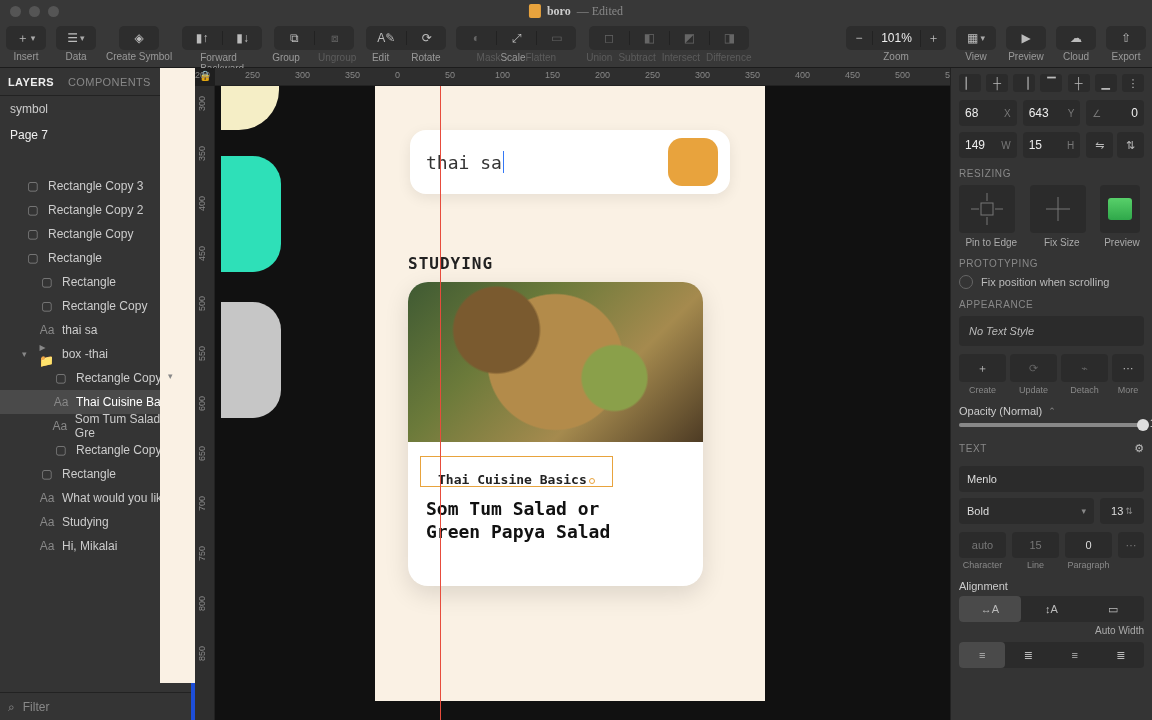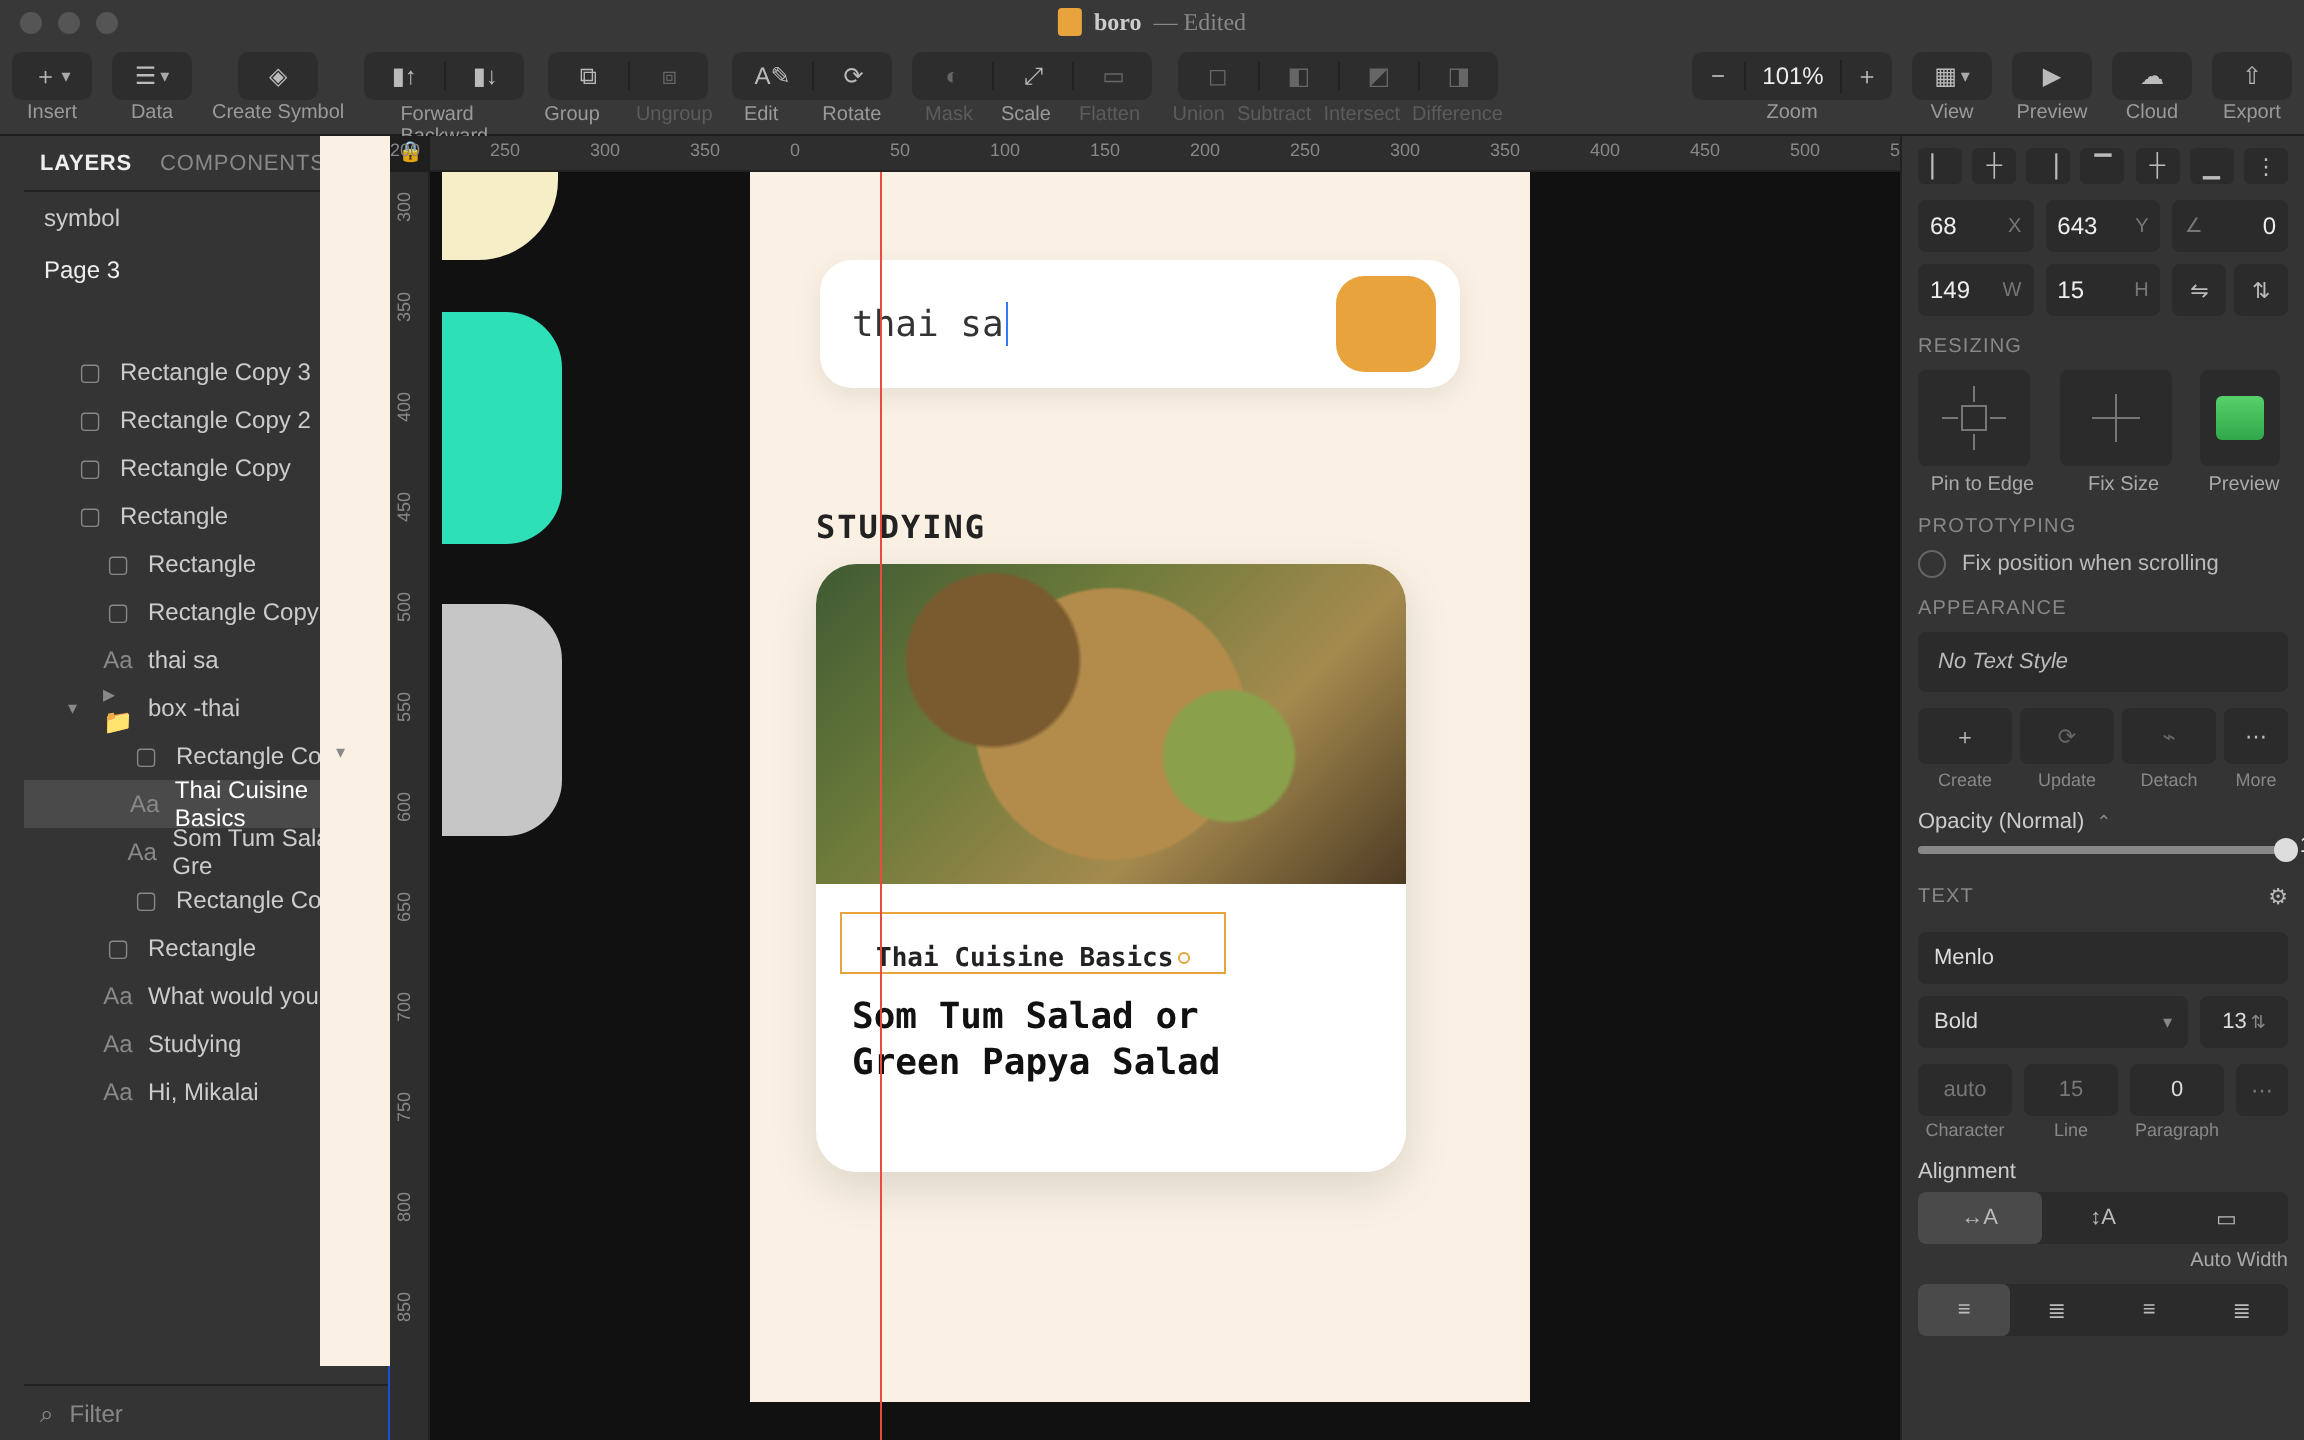--- a/index.html
+++ b/index.html
@@ -30,22 +30,21 @@
   .doc-icon { width: 12px; height: 14px; background: #e8a33d; border-radius: 2px; display:inline-block;}
   .edited { color: #888; }
   .zoom-txt { padding:0 6px; font-size:12px; color:#eee; }
   .chev { font-size:9px; color:#aaa; margin-left:2px;}
 
   
   .left-panel {
     position: absolute; left: 0; top: 68px; bottom: 0; width: 195px;
     background: #343434;
     display: flex; flex-direction: column;
-    border-right: 1px solid #1d4ed8;
-    padding-left: 12px;
+    border-right: 4px solid #1d4ed8;
   }
   .left-tabs {
     height: 28px; display: flex; align-items: center;
     padding: 0 8px; gap: 14px;
     border-bottom: 1px solid #222;
   }
   .left-tab { font-size: 11px; color: #888; letter-spacing: .4px;}
   .left-tab.active { color: #eee; font-weight: 600;}
   .left-tabs .add { margin-left:auto; color:#aaa; font-size:14px;}
   .left-tabs .coll { color:#aaa; font-size:11px;}
@@ -286,21 +285,21 @@
       <span class="tb-lbl">Rotate</span>
     </div>
   </div>
 
   <div class="tb-item">
     <div class="tb-icn tb-grp">
       <div class="cell disabled" style="color:#666">◐</div>
       <div class="cell">⤢</div>
       <div class="cell disabled" style="color:#666">▭</div>
     </div>
-    <div style="display:flex; gap:14px; margin-top:1px;text-align:right;">
+    <div style="display:flex; margin-top:1px;text-align:right;">
       <span class="tb-lbl dim">Mask</span>
       <span class="tb-lbl">Scale</span>
       <span class="tb-lbl dim">Flatten</span>
     </div>
   </div>
 
   <div class="tb-item">
     <div class="tb-icn tb-grp">
       <div class="cell disabled" style="color:#666">◻</div>
       <div class="cell disabled" style="color:#666">◧</div>
@@ -358,21 +357,21 @@
 </div>
 
 <div class="left-panel">
   <div class="left-tabs">
     <span class="left-tab active">LAYERS</span>
     <span class="left-tab">COMPONENTS</span>
     <span class="add">＋</span>
     <span class="coll">︿</span>
   </div>
   <div class="symbol-row">symbol</div>
-  <div class="page-row">Page 3</div>
+  <div class="page-row">Page 7</div>
 
   <div class="layers-list" id="layers-list">
       <div class="layer-item indent0">
         <span class="disclosure"></span>
         <span class="icon">▢</span>
         <span>Rectangle Copy 3</span>
       </div>
       <div class="layer-item indent0">
         <span class="disclosure"></span>
         <span class="icon">▢</span>

